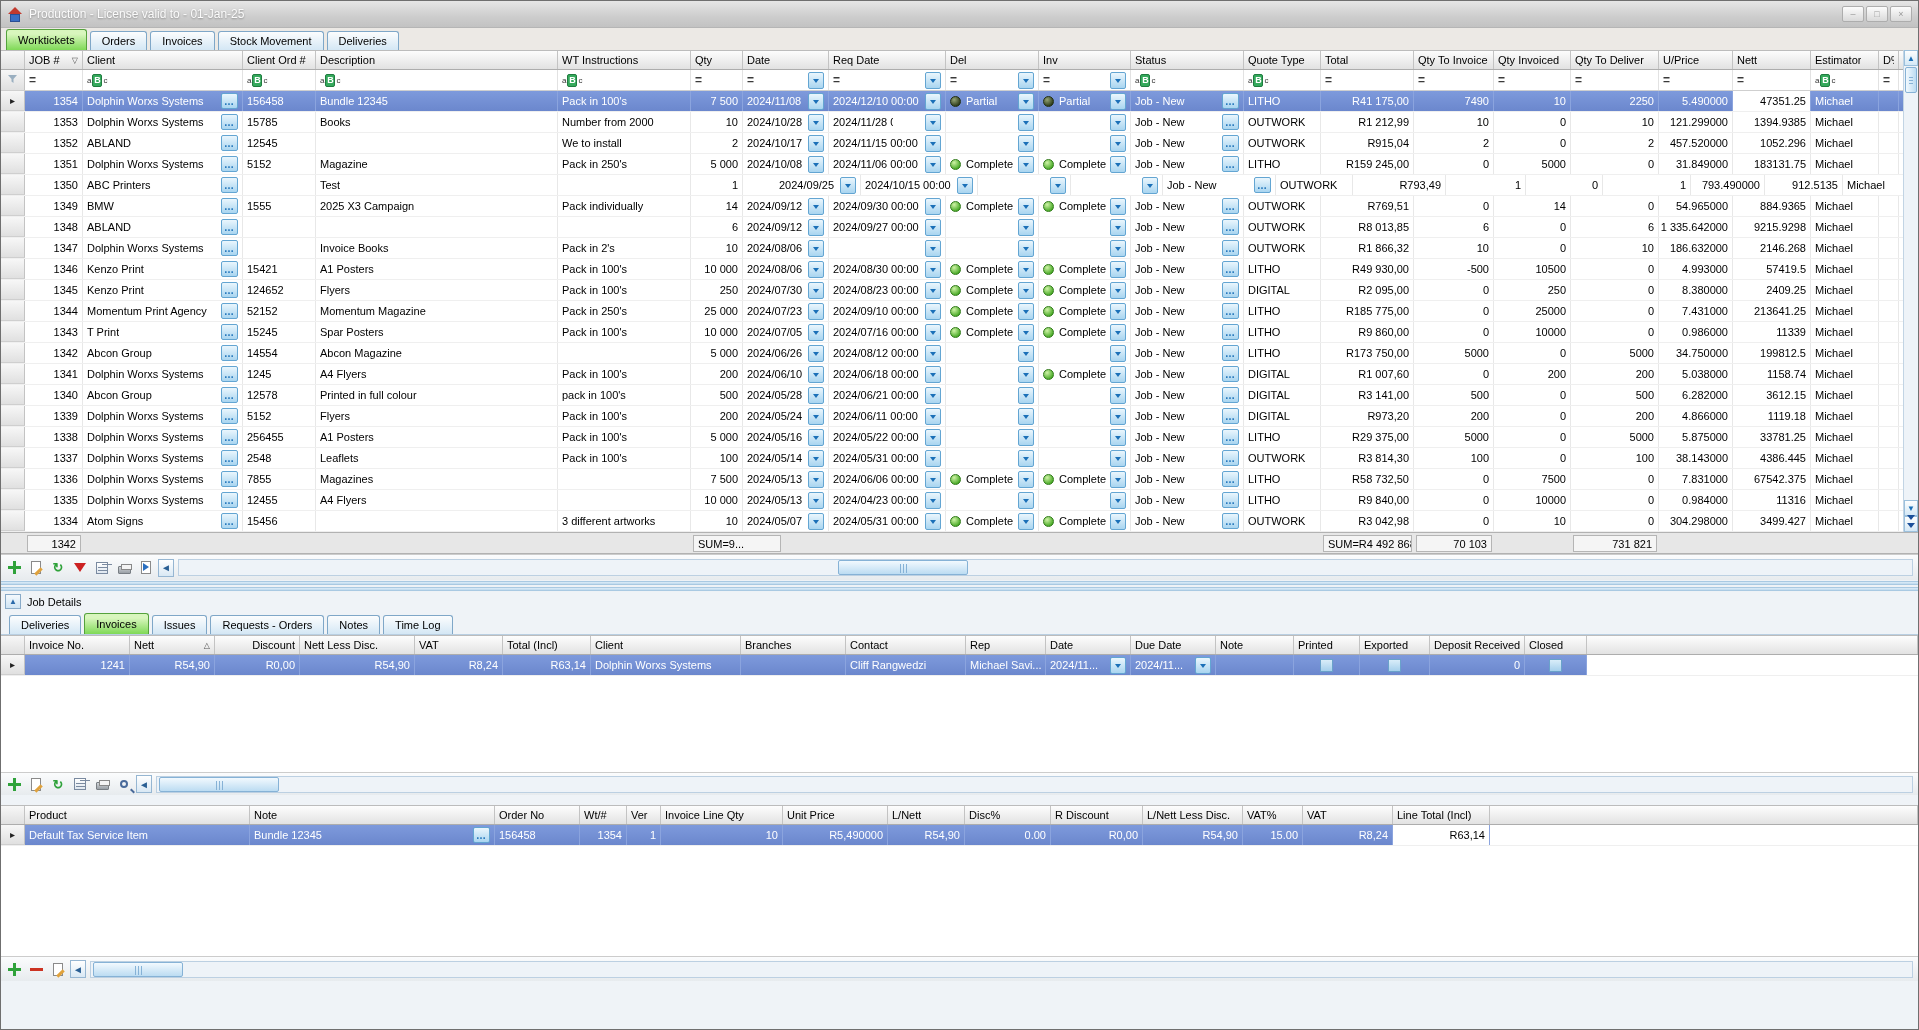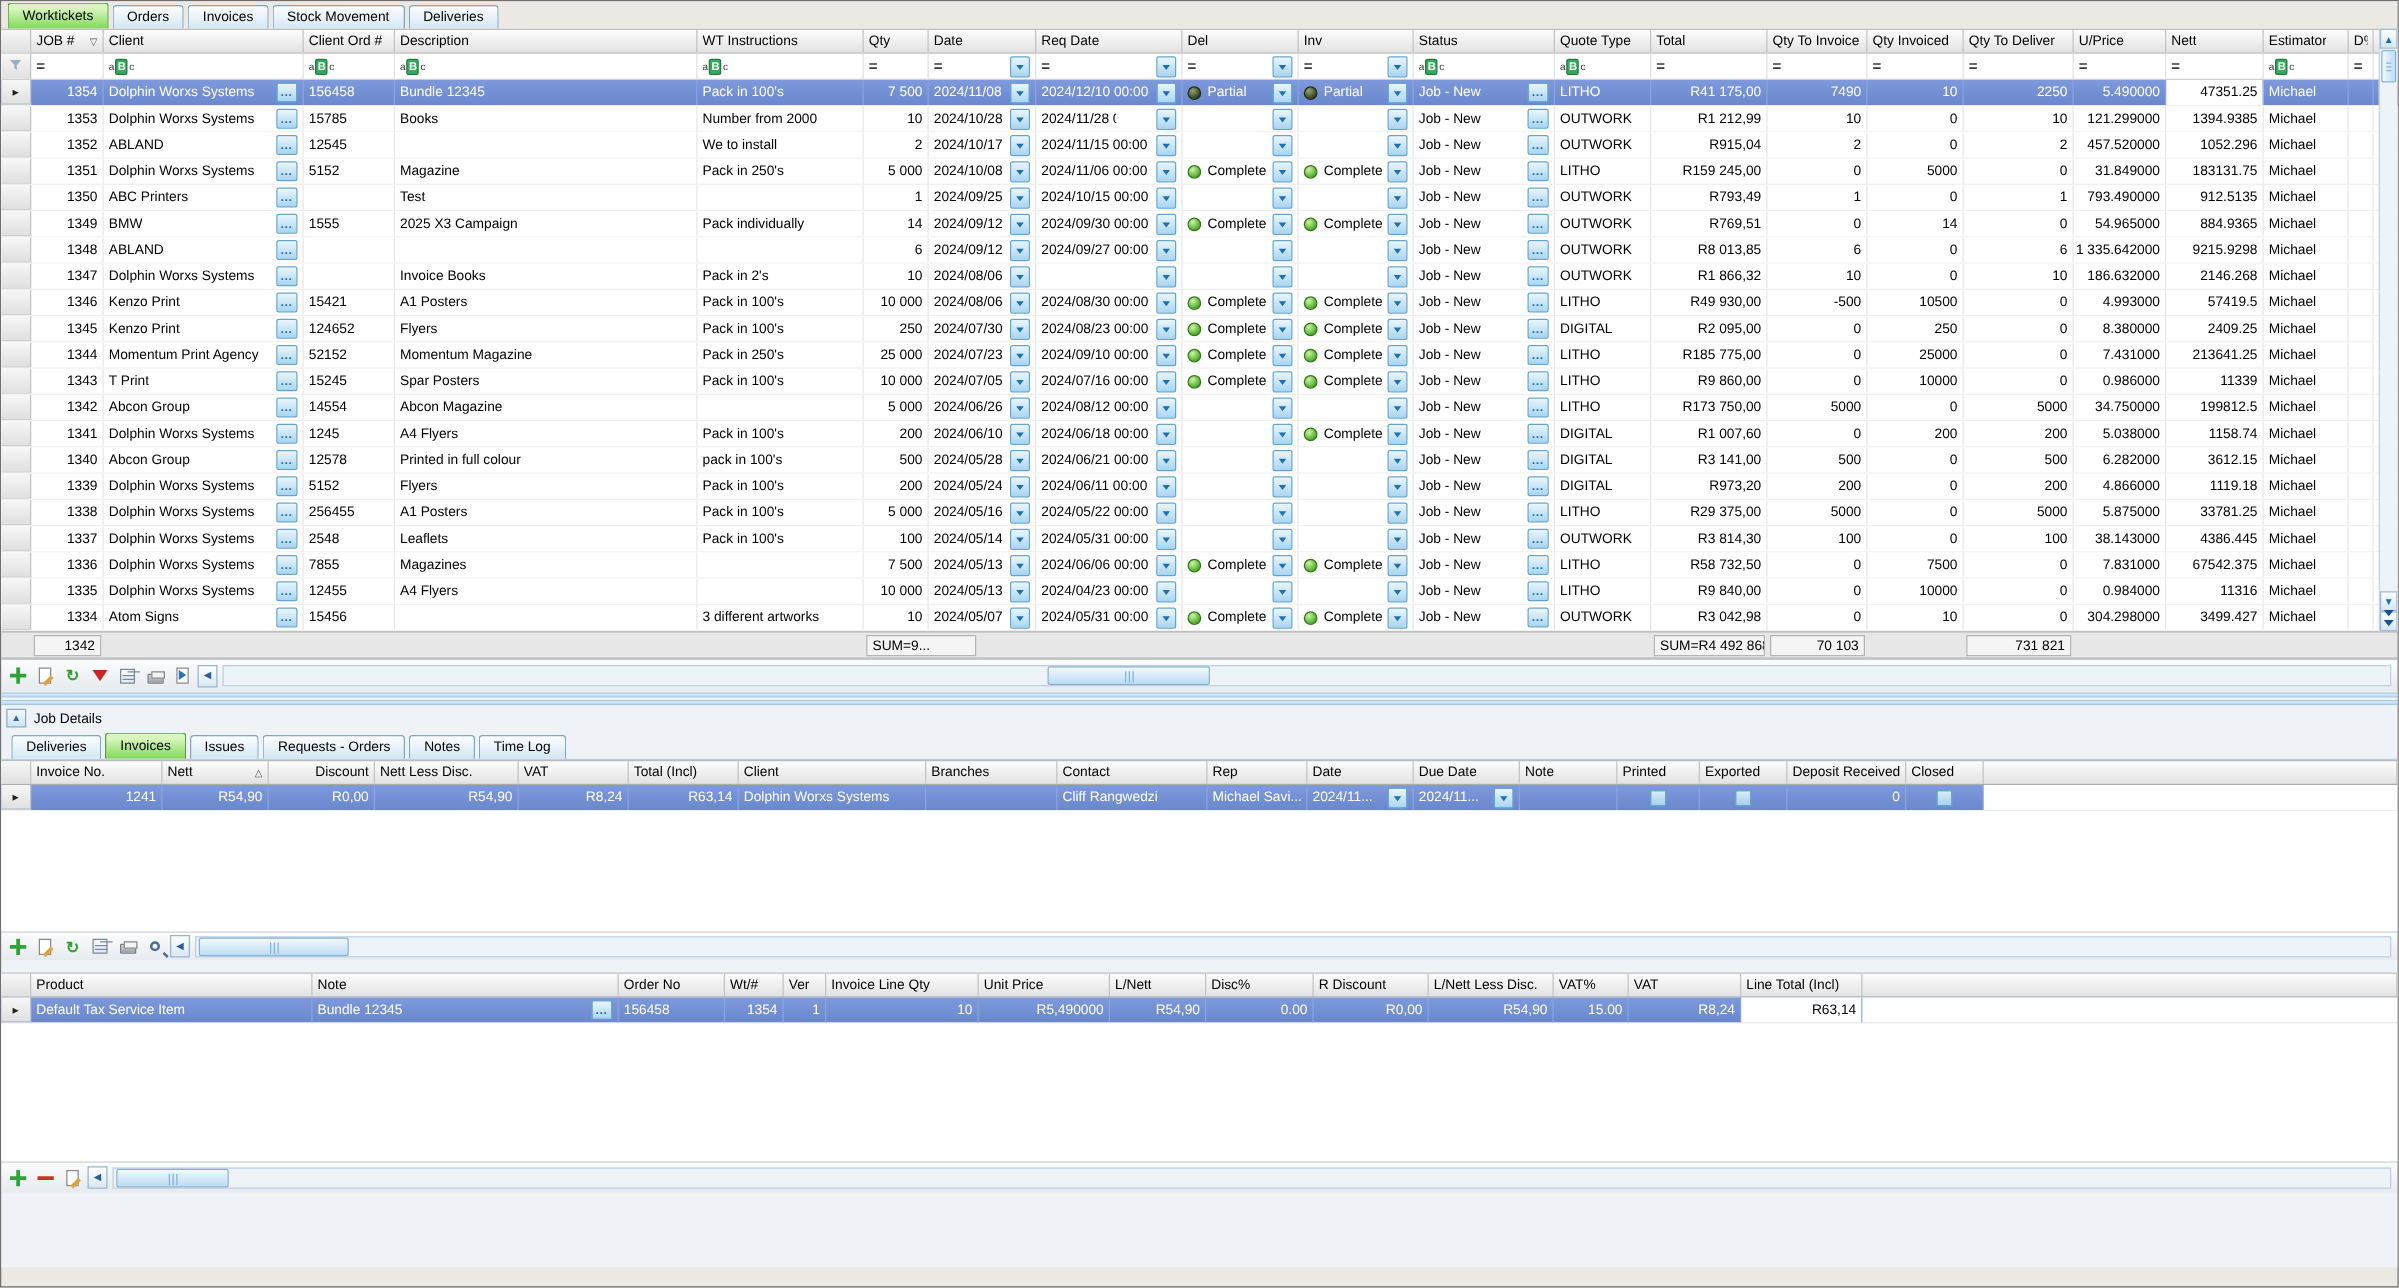--- a/index.html
+++ b/index.html
@@ -96,20 +96,32 @@
   .jdbtn{width:16px;height:15px;border:1px solid #88aac8;background:linear-gradient(#f4f9fd,#cfe4f4);color:#2a6aaa;font-size:8px;display:flex;align-items:center;justify-content:center;}
   .jdtabs{height:24px;display:flex;align-items:flex-end;gap:3px;padding-left:8px;background:#eff3f7;border-bottom:1px solid #b9cfe2;}
   .whitefill{background:#fff;}
   .gap{background:#eff3f7;}
 </style>
 </head>
 <body>
 
 <div class="window">
 
+  <div class="titlebar">
+    <span class="appicon">
+        <i class="roof"></i>
+        <i class="base"></i>
+      </span>
+    <span class="title-text">Production - License valid to - 01-Jan-25</span>
+    <span class="winbtns">
+      <span class="wbtn">–</span>
+      <span class="wbtn">□</span>
+      <span class="wbtn">×</span>
+    </span>
+  </div>
 
   <div class="tabstrip" id="main-tabs">
       <div class="tab active">Worktickets</div>
       <div class="tab">Orders</div>
       <div class="tab">Invoices</div>
       <div class="tab">Stock Movement</div>
       <div class="tab">Deliveries</div>
     </div>
 
   <div class="gridwrap" id="main-gridwrap">
@@ -451,21 +463,21 @@
           <div class="ind rind"></div>
           <div class="cell r" style="width: 58px;">1350</div>
           <div class="cell" style="width: 160px;">
             <span class="celltxt">ABC Printers</span>
             <span class="browse">…</span>
           </div>
           <div class="cell" style="width: 73px;"></div>
           <div class="cell" style="width: 242px;">Test</div>
           <div class="cell" style="width: 133px;"></div>
           <div class="cell r" style="width: 52px;">1</div>
-          <div class="cell" style="width: 86px;">
+          <div class="cell" style="width: 86px; margin-left: 32px;">
             <span class="celltxt">2024/09/25</span>
             <span class="ddwrap"></span>
           </div>
           <div class="cell" style="width: 117px;">
             <span class="celltxt">2024/10/15 00:00</span>
             <span class="ddwrap"></span>
           </div>
           <div class="cell" style="width: 93px;">
             <span class="ddwrap"></span>
           </div>

